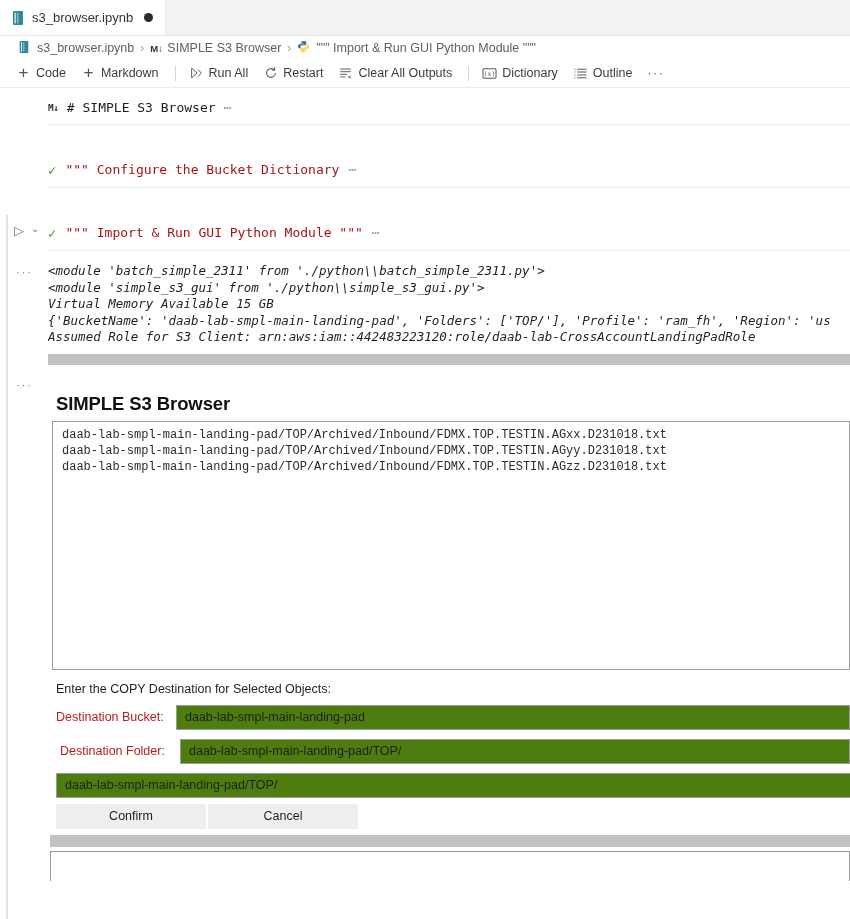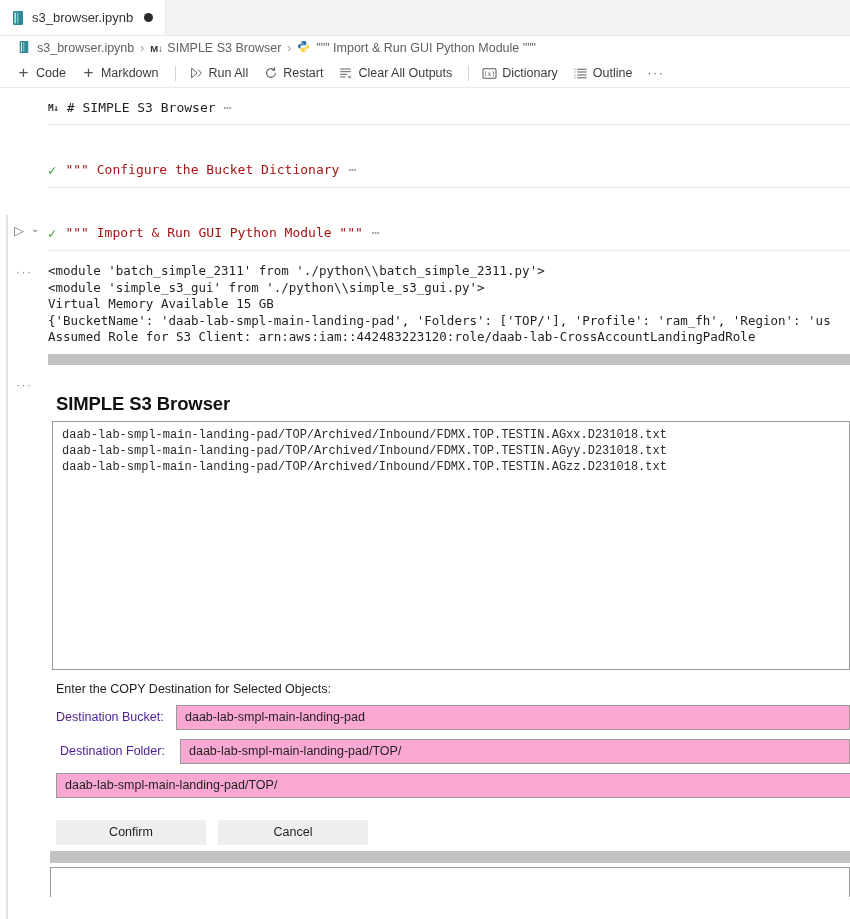--- a/index.html
+++ b/index.html
@@ -90,47 +90,48 @@
   .str-red { color: #a31515; }
   .check { color: #3fa23f; font-size: 14px; line-height: 1; }
   .runtri { color: #767676; font-size: 13px; line-height: 1; }
   .chev { color: #767676; font-size: 10px; line-height: 1; }
   .dots3 { color: #8c8c8c; font-size: 12px; letter-spacing: 1.5px; line-height: 1; }
 
   .out-block {
     font-family: "DejaVu Sans Mono", monospace; font-size: 12.5px;
     color: #1f1f1f; line-height: 16.5px; white-space: pre; overflow: hidden;
     padding-top: 7px;
+    font-style: italic;
   }
   .hscroll { height: 11px; background: #c2c2c2; margin-top: 8px; }
 
   
   .gui-wrap { padding: 10px 0 0 0; }
   .gui-title {
     font-size: 18.5px; font-weight: bold; color: #111111;
     padding: 8px 0 0 8px; letter-spacing: -0.1px;
   }
   .gui-label { font-size: 12.5px; color: #1f1f1f; padding: 0 0 0 8px; }
   .listbox {
     margin: 6px 0 0 4px; height: 249px;
     border: 1px solid #9a9a9a; background: #ffffff;
     padding: 5px 0 0 9px; overflow: hidden;
     font-family: Liberation Mono, monospace;
     font-size: 12px; color: #2b2b2b; line-height: 16px; white-space: pre;
   }
   .formrow { display: flex; align-items: center; margin-top: 9px; padding-left: 8px; }
-  .formlabel { font-size: 12.5px; color: #4c1d95; width: 120px; flex: 0 0 120px; }
+  .formlabel { font-size: 12.5px; color: #b91c1c; width: 120px; flex: 0 0 120px; }
   .textinput {
-    height: 25px; border: 1px solid #9a9a9a; background: #f9a8d4;
+    height: 25px; border: 1px solid #9a9a9a; background: #4d7c0f;
     font-size: 12.5px; color: #1f1f1f; padding: 0 8px;
     display: flex; align-items: center; white-space: nowrap; overflow: hidden;
   }
   .wide-input { width: 700px; }
   .full-input { margin: 9px 0 0 8px; width: 820px; }
-  .btnrow { display: flex; margin: 22px 0 0 8px; gap: 12px; }
+  .btnrow { display: flex; margin: 6px 0 0 8px; gap: 2px; }
   .gbtn {
     width: 150px; height: 25px; background: #eeeeee; border: 1px solid #eeeeee;
     display: flex; align-items: center; justify-content: center;
     font-size: 12.5px; color: #1f1f1f;
   }
   .gui-hscroll { height: 12px; background: #c2c2c2; margin: 6px 0 0 50px; }
   .tail-box { margin: 4px 0 0 50px; height: 30px; border: 1px solid #9a9a9a;
               border-bottom: none; background: #ffffff; }
 
   .leftrail { position: absolute; left: 6px; width: 2px; background: #e2e2e2; }

